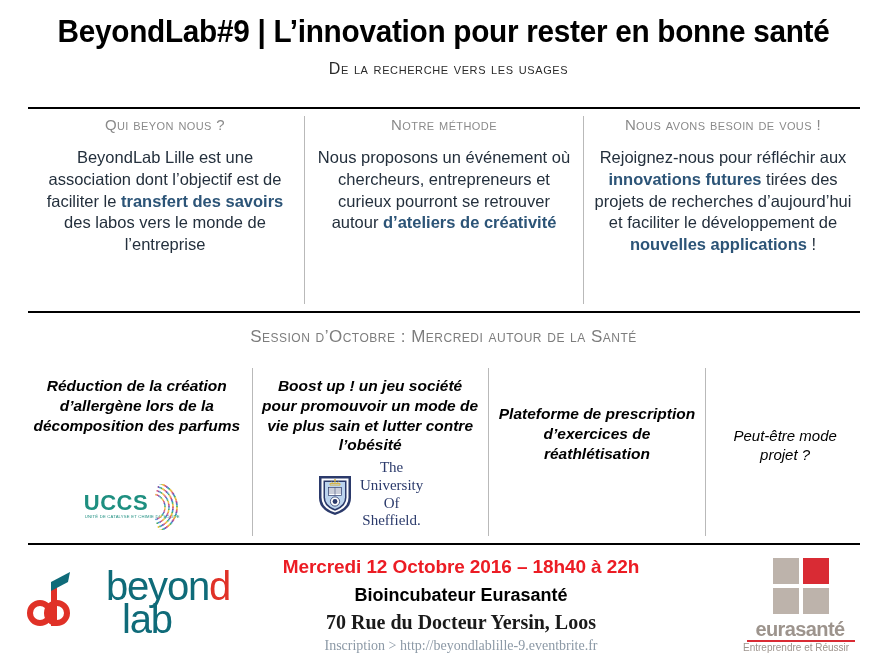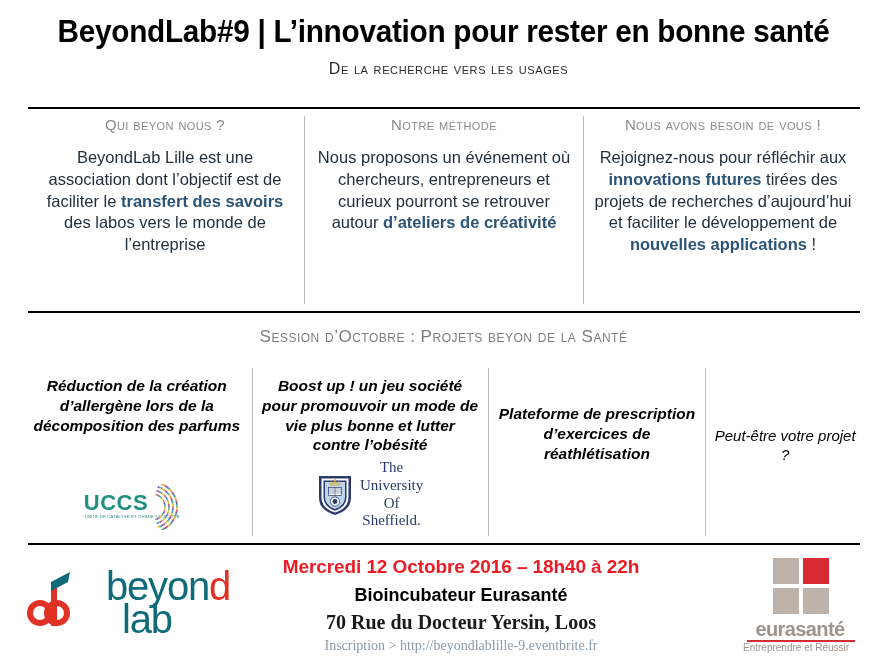--- a/index.html
+++ b/index.html
@@ -285,21 +285,21 @@
 
     <div class="col3">
       <div class="col-head">Nous avons besoin de vous !</div>
       <div class="col-body"><span>Rejoignez-nous pour réfléchir aux </span><b>innovations futures</b><span> tirées des projets de recherches d’aujourd’hui et faciliter le développement de </span><b>nouvelles applications</b><span> !</span></div>
     </div>
 
   </div>
 
   <div class="rule r2"></div>
 
-  <div class="section-title">Session d’Octobre : Projets beyon de la Santé</div>
+  <div class="section-title">Session d’Octobre : Mercredi autour de la Santé</div>
 
   <div class="cols4">
 
     <div class="col4 c1">
       <div class="proj-title">Réduction de la création d’allergène lors de la décomposition des parfums</div>
       <div class="logo-slot">
         <div class="uccs">
           <div class="word">UCCS</div>
           <div class="sub">UNITÉ DE CATALYSE ET CHIMIE DU SOLIDE</div>
           <svg class="dots" viewBox="0 0 52 46">
@@ -428,21 +428,21 @@
                 <circle cx="24.72" cy="45.59" r="1.00" fill="#49b06a"></circle>
                 <circle cx="23.24" cy="46.23" r="1.00" fill="#e8c23d"></circle>
                 <circle cx="21.73" cy="46.78" r="1.00" fill="#e8a33d"></circle>
               </g>
           </svg>
         </div>
       </div>
     </div>
 
     <div class="col4 c2">
-      <div class="proj-title">Boost up ! un jeu société pour promouvoir un mode de vie plus bonne et lutter contre l’obésité</div>
+      <div class="proj-title">Boost up ! un jeu société pour promouvoir un mode de vie plus sain et lutter contre l’obésité</div>
       <div class="logo-slot">
         <div class="sheffield">
           <svg class="crest" viewBox="0 0 36 42">
             <path d="M2 2 H34 V24 Q34 36 18 41 Q2 36 2 24 Z" fill="#2b3a6b"></path>
             <path d="M4.5 4.5 H31.5 V23.8 Q31.5 34 18 38.6 Q4.5 34 4.5 23.8 Z" fill="#ffffff"></path>
             <path d="M6.5 6.5 H29.5 V23.5 Q29.5 32.6 18 36.7 Q6.5 32.6 6.5 23.5 Z" fill="#2b3a6b"></path>
             <path d="M8 8 H28 V23.2 Q28 31.2 18 35 Q8 31.2 8 23.2 Z" fill="#bcd4ee"></path>
             <path d="M13 9.5 h10 v1.6 h-10 z M14.5 7.6 l1.6 1.9 M21.5 7.6 l-1.6 1.9 M18 6.6 v2.9" stroke="#d8b64a" stroke-width="1" fill="none"></path>
             <circle cx="18" cy="6.2" r="1.1" fill="#d8b64a"></circle>
             <rect x="11.5" y="13.5" width="13" height="8" fill="#ffffff" stroke="#2b3a6b" stroke-width="0.7"></rect>
@@ -458,21 +458,21 @@
           </div>
         </div>
       </div>
     </div>
 
     <div class="col4 c3">
       <div class="proj-title">Plateforme de prescription d’exercices de réathlétisation</div>
     </div>
 
     <div class="col4 c4">
-      <div class="proj-title">Peut-être votre projet ?</div>
+      <div class="proj-title">Peut-être mode projet ?</div>
     </div>
 
   </div>
 
   <div class="rule r3"></div>
 
   <div class="footer">
 
     <div class="bl">
       <svg class="mark" viewBox="0 0 84 76">

